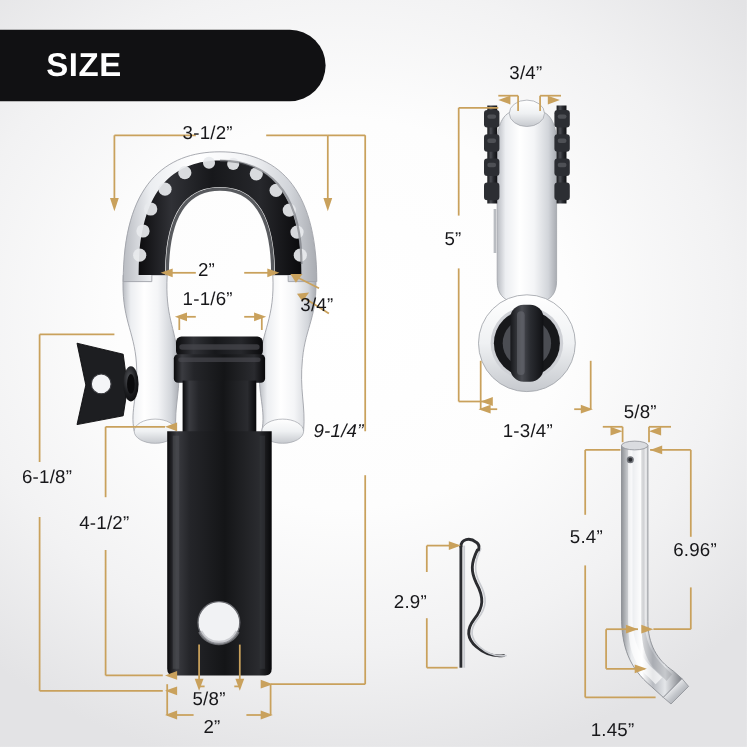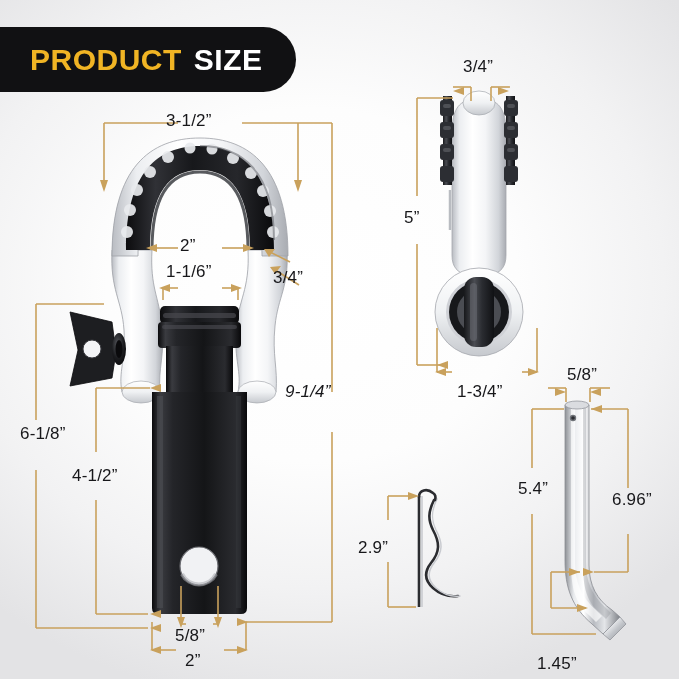--- a/index.html
+++ b/index.html
@@ -39,21 +39,20 @@
   }
 
   svg.layer{position:absolute;left:0;top:0;width:679px;height:679px;pointer-events:none;}
 </style>
 </head>
 <body>
 
 <div id="stage">
 
   <div class="banner">
-    <span class="b-gold">PRODUCT</span>
     <span class="b-white">SIZE</span>
   </div>
 
   <svg class="layer" viewBox="0 0 679 679">
     <defs>
       <linearGradient id="gWhite" x1="0" y1="0" x2="1" y2="0">
         <stop offset="0%" stop-color="#b9bcc2"></stop>
         <stop offset="14%" stop-color="#eceef1"></stop>
         <stop offset="38%" stop-color="#ffffff"></stop>
         <stop offset="62%" stop-color="#f4f5f7"></stop>

